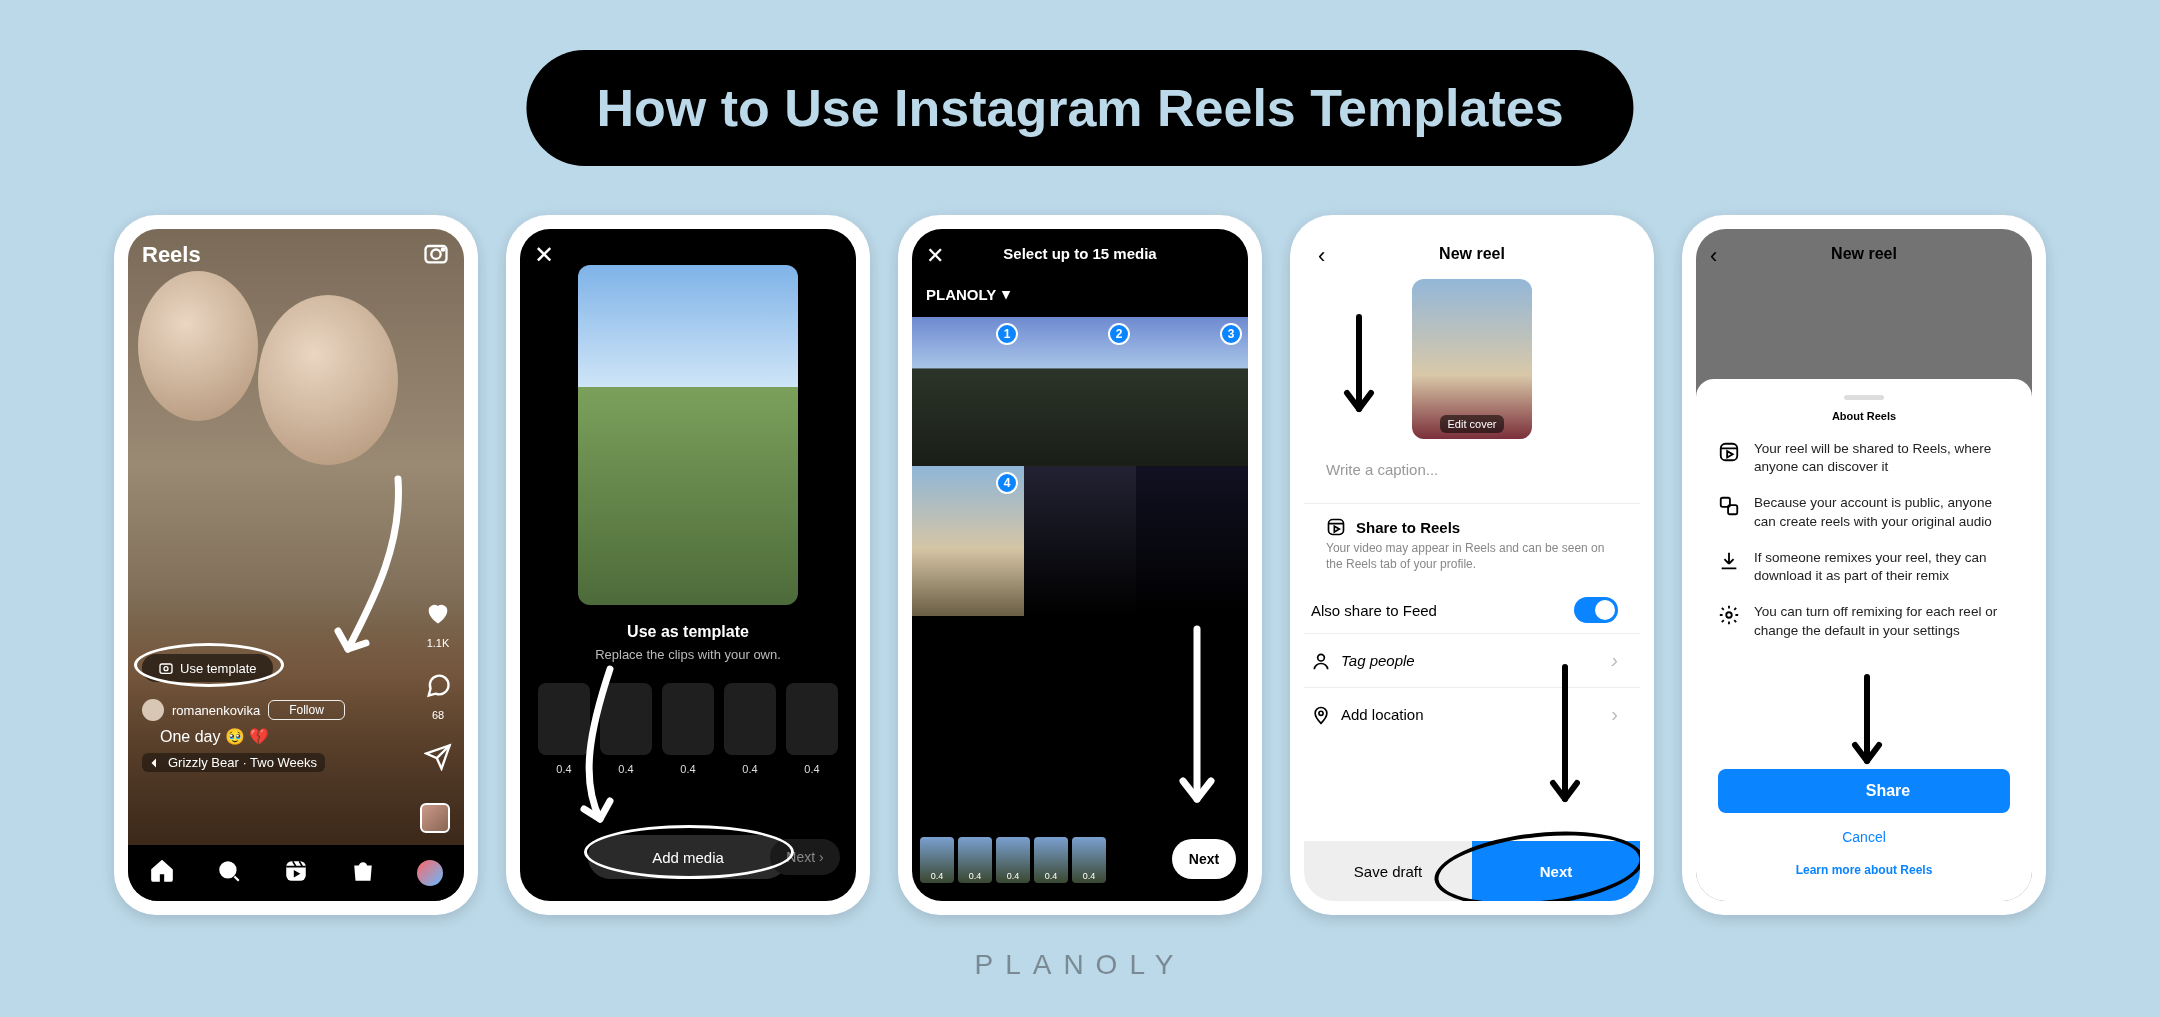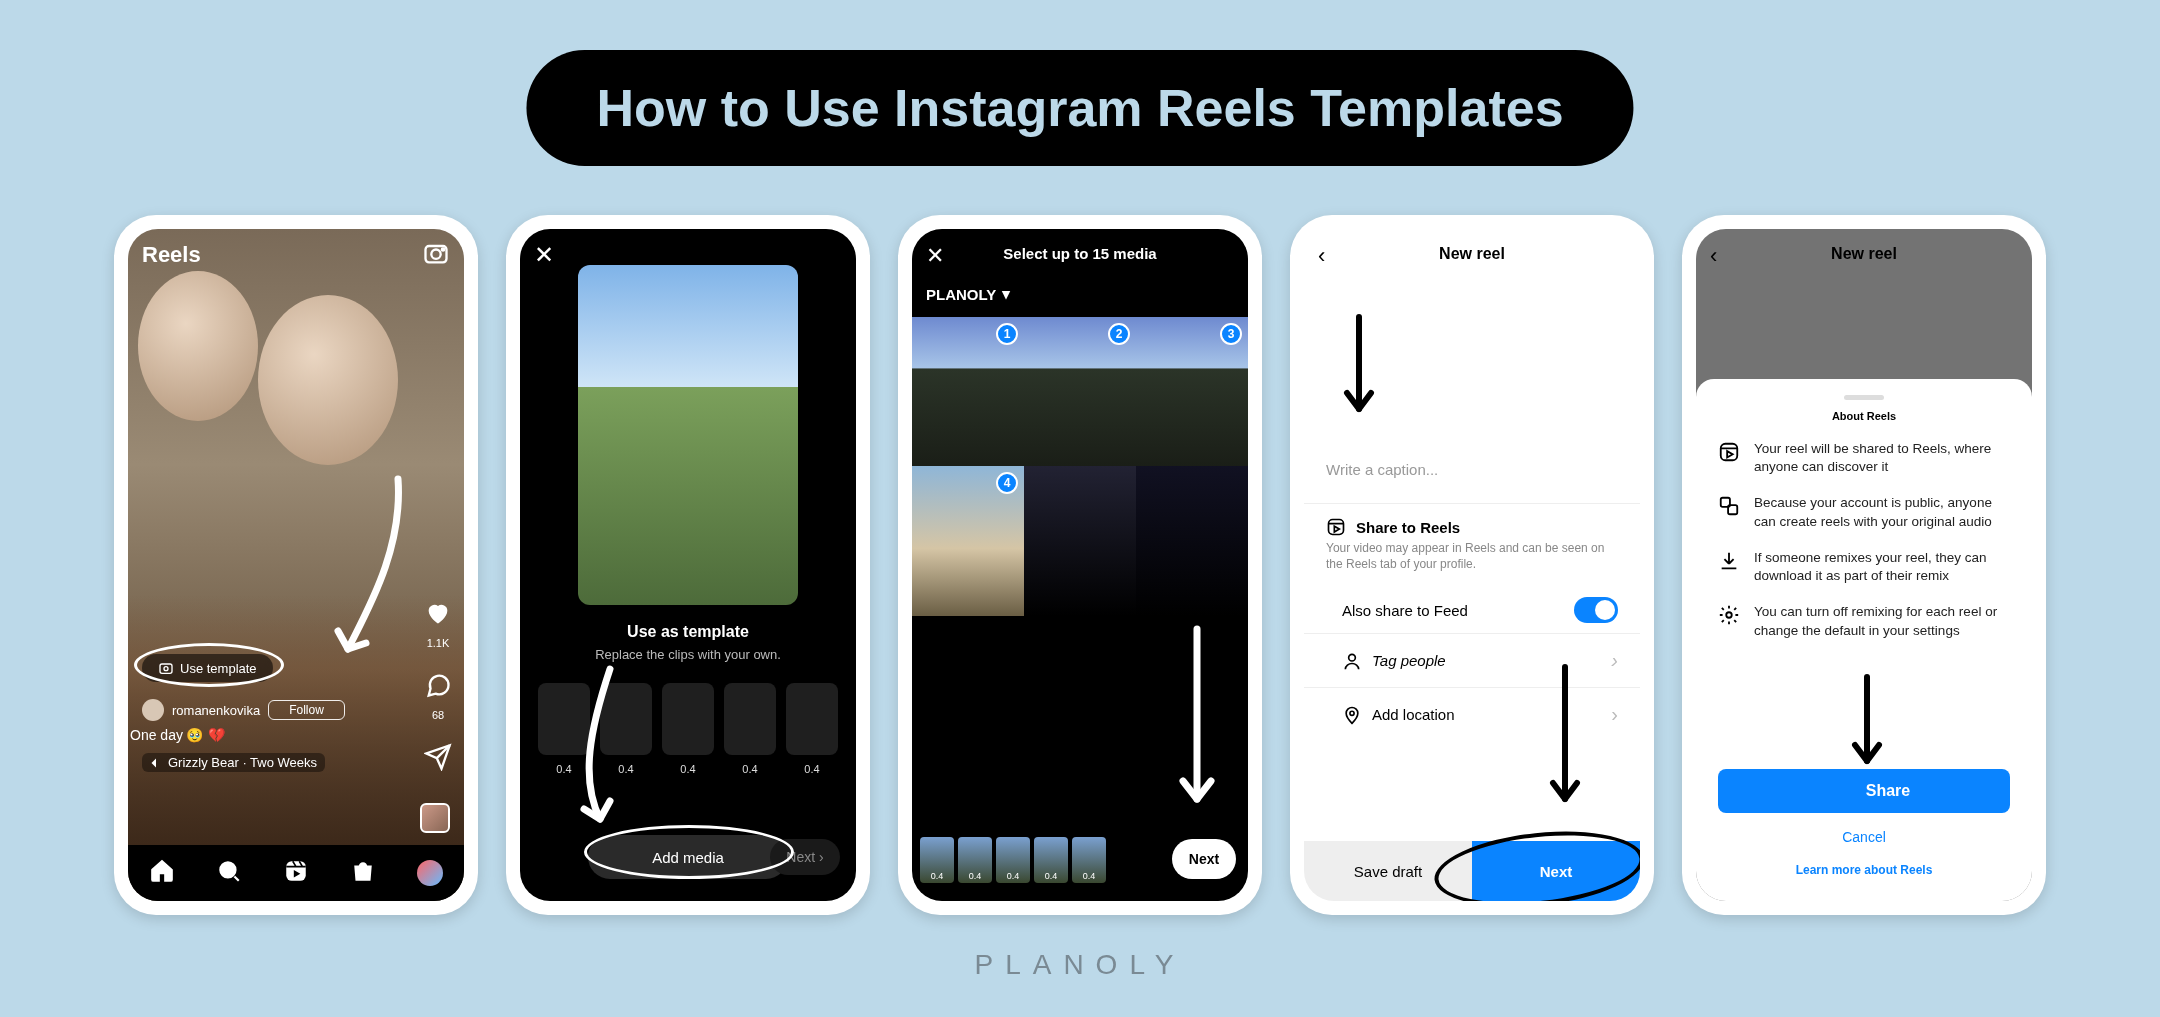--- a/index.html
+++ b/index.html
@@ -64,21 +64,21 @@
   .p1 .screen { background: linear-gradient(180deg,#7a6a58 0%, #9a8a74 35%, #6b5842 70%, #3a2f23 100%); }
   .p1-header { position:absolute; top:10px; left:0; right:0; display:flex; justify-content:space-between; align-items:center; padding:0 14px; color:#fff; }
   .p1-header .h-title { font-size:22px; font-weight:700; }
   .p1-cam { width:28px; height:28px; }
   .p1-overlay { position:absolute; left:14px; top:425px; color:#fff; font-size:14px; }
   .use-template-pill { display:inline-flex; align-items:center; gap:6px; background:rgba(0,0,0,0.55); backdrop-filter:blur(6px); padding:6px 16px; border-radius:18px; font-size:13px; }
   .use-template-pill svg { width:16px; height:16px; }
   .p1-meta { position:absolute; left:14px; top:470px; color:#fff; font-size:13px; display:flex; align-items:center; gap:8px;}
   .p1-follow { border:1px solid rgba(255,255,255,0.9); padding:2px 20px; border-radius:6px; font-size:12px;}
   .p1-avatar { width:22px; height:22px; border-radius:50%; background:#d8c7b5;}
-  .p1-caption { position:absolute; left:2px; top:498px; color:#fff; font-size:14px;}
+  .p1-caption { position:absolute; left:32px; top:498px; color:#fff; font-size:16px;}
   .p1-audio { position:absolute; left:14px; top:524px; color:#fff; font-size:13px; display:flex; align-items:center; gap:6px; background:rgba(0,0,0,0.4); padding:2px 8px; border-radius:6px;}
   .p1-right { position:absolute; right:12px; top:370px; display:flex; flex-direction:column; align-items:center; gap:22px; color:#fff;}
   .p1-right .count { font-size:11px; margin-top:-16px;}
   .p1-right svg { width:28px; height:28px; }
   .p1-audio-thumb { position:absolute; right:14px; bottom:68px; width:30px; height:30px; border-radius:6px; background:linear-gradient(135deg,#c98,#865); border:2px solid #fff;}
   .p1-nav { position:absolute; left:0; right:0; bottom:0; height:56px; background:#000; display:flex; justify-content:space-around; align-items:center; }
   .p1-nav svg { width:26px; height:26px; fill:#fff; }
   .p1-nav .profile { width:26px; height:26px; border-radius:50%; background:linear-gradient(135deg,#f66,#6bf); }
   .circle-mark { position:absolute; border:3px solid #fff; border-radius:50%; pointer-events:none;}
   .arrow-mark { position:absolute; pointer-events:none;}
@@ -115,21 +115,21 @@
   .p3-nextbtn { position:absolute; bottom:22px; right:12px; width:64px; height:40px; border-radius:20px; background:#fff; color:#000; font-weight:600; display:flex; align-items:center; justify-content:center; font-size:14px;}
 
   
   .p4 .screen { background:#fff; color:#000;}
   .p4-back { position:absolute; top:14px; left:14px; font-size:22px;}
   .p4-title { position:absolute; top:16px; left:0; right:0; text-align:center; font-size:16px; font-weight:600;}
   .p4-cover { position:absolute; top:50px; left:50%; transform:translateX(-50%); width:120px; height:160px; border-radius:12px; background:linear-gradient(180deg,#93b7d8 0%, #d9c8a8 60%, #7b2f3a 100%); display:flex; align-items:flex-end; justify-content:center; overflow:hidden;}
   .p4-cover-label { background:rgba(0,0,0,0.55); color:#fff; font-size:11px; padding:3px 8px; border-radius:6px; margin-bottom:6px;}
   .p4-caption { position:absolute; top:232px; left:22px; right:22px; color:#999; font-size:15px;}
   .p4-divider { position:absolute; left:0; right:0; height:1px; background:#eee;}
-  .p4-row { position:absolute; left:38px; right:22px; display:flex; align-items:center; justify-content:space-between; font-size:15px;text-align:right;}
+  .p4-row { position:absolute; left:7px; right:22px; display:flex; align-items:center; justify-content:space-between; font-size:15px;text-align:right;}
   .p4-row .lbl { display:flex; align-items:center; gap:10px;}
   .p4-desc { font-size:12px; color:#888; padding-right:10px; line-height:1.3; margin-top:4px;}
   .p4-toggle { width:44px; height:26px; border-radius:13px; background:#0a84ff; position:relative;}
   .p4-toggle::after{ content:''; position:absolute; right:3px; top:3px; width:20px; height:20px; border-radius:50%; background:#fff;}
   .p4-chevron { color:#bbb; font-size:20px;}
   .p4-footer { position:absolute; left:0; right:0; bottom:0; height:60px; display:flex;}
   .p4-save { flex:1; background:#eee; display:flex; align-items:center; justify-content:center; font-size:15px; font-weight:500;}
   .p4-nextbtn { flex:1; background:#0a84ff; color:#fff; display:flex; align-items:center; justify-content:center; font-size:15px; font-weight:600;}
   .scribble-circle { position:absolute; border:4px solid #000; border-radius:50%; transform:rotate(-6deg);}
   .scribble-arrow { position:absolute; }
@@ -328,20 +328,23 @@
         <path d="M25 10 L 25 180"></path>
         <path d="M25 180 l -14 -18 M25 180 l 14 -18"></path>
       </svg>
     </div>
   </div>
 
   <div class="phone p4">
     <div class="screen">
       <span class="p4-back">‹</span>
       <div class="p4-title">New reel</div>
+      <div class="p4-cover">
+        <span class="p4-cover-label">Edit cover</span>
+      </div>
       <div class="p4-caption">Write a caption...</div>
 
       <div class="p4-divider" style="top:274px;"></div>
 
       <div style="position:absolute; top:288px; left:22px; right:22px;">
         <div style="display:flex; align-items:center; gap:10px; font-size:15px; font-weight:600;">
           <svg width="20" height="20" viewBox="0 0 24 24" fill="none" stroke="#000" stroke-width="2">
               <rect x="3" y="3" width="18" height="18" rx="5"></rect>
               <path d="M3 8h18M10 11v7l6-3.5z"></path>
             </svg>

